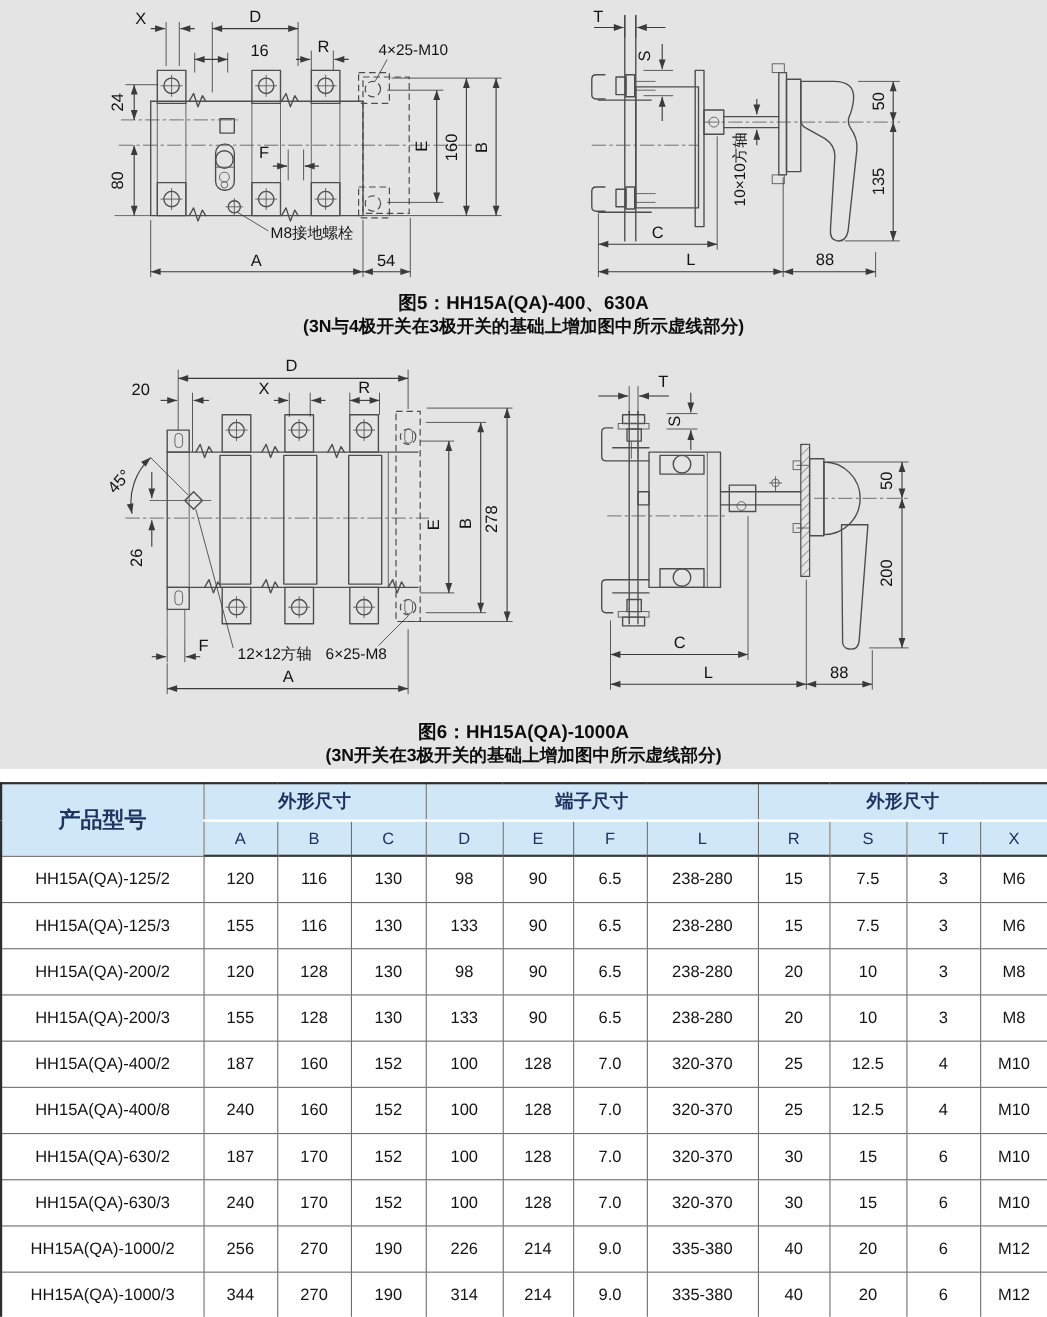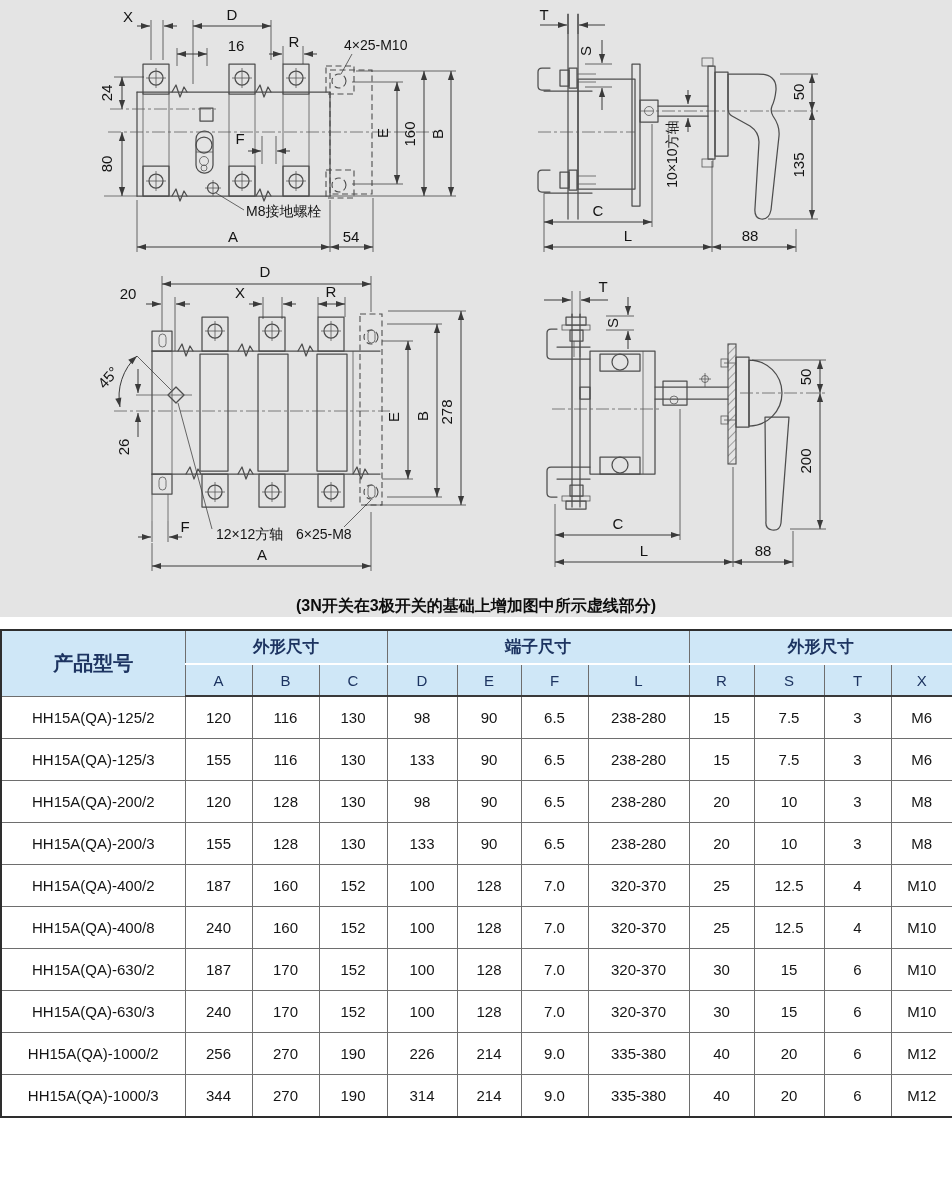--- a/index.html
+++ b/index.html
@@ -244,20 +244,24 @@
         <line class="dim" x1="44" y1="218" x2="152" y2="218" marker-start="url(#ar5s)" marker-end="url(#ar5s)"></line>
         <line class="dim" x1="44" y1="243" x2="212" y2="243" marker-start="url(#ar5s)" marker-end="url(#ar5s)"></line>
         <line class="dim" x1="212" y1="243" x2="296" y2="243" marker-start="url(#ar5s)" marker-end="url(#ar5s)"></line>
         <text x="98" y="212" text-anchor="middle">C</text>
         <text x="128" y="237" text-anchor="middle">L</text>
         <text x="250" y="237" text-anchor="middle">88</text>
       </g>
     </svg>
   </div>
 
+  <div class="caption">
+    <div class="cap1">图5：HH15A(QA)-400、630A</div>
+    <div class="cap2">(3N与4极开关在3极开关的基础上增加图中所示虚线部分)</div>
+  </div>
 
   <div class="figrow">
 
     <svg class="fig" width="500" height="330" viewBox="0 0 500 330">
       <defs>
         <marker id="ar6f" markerWidth="11" markerHeight="8" refX="9.5" refY="4" orient="auto-start-reverse">
           <path d="M0.5,0.9 L9.5,4 L0.5,7.1 Z" fill="#3a3a3a"></path>
         </marker>
       </defs>
       <g>
@@ -468,20 +472,21 @@
         <line class="dim" x1="55" y1="303" x2="233" y2="303" marker-start="url(#ar6s)" marker-end="url(#ar6s)"></line>
         <line class="dim" x1="233" y1="303" x2="293" y2="303" marker-start="url(#ar6s)" marker-end="url(#ar6s)"></line>
         <text x="118" y="270" text-anchor="middle">C</text>
         <text x="144" y="297" text-anchor="middle">L</text>
         <text x="263" y="297" text-anchor="middle">88</text>
       </g>
     </svg>
   </div>
 
   <div class="caption">
+    <div class="cap1">图6：HH15A(QA)-1000A</div>
     <div class="cap2">(3N开关在3极开关的基础上增加图中所示虚线部分)</div>
   </div>
 </div>
 
 <table class="spec">
   <colgroup>
     <col style="width:184px">
       <col style="width:67px">
       <col style="width:67px">
       <col style="width:68px">

